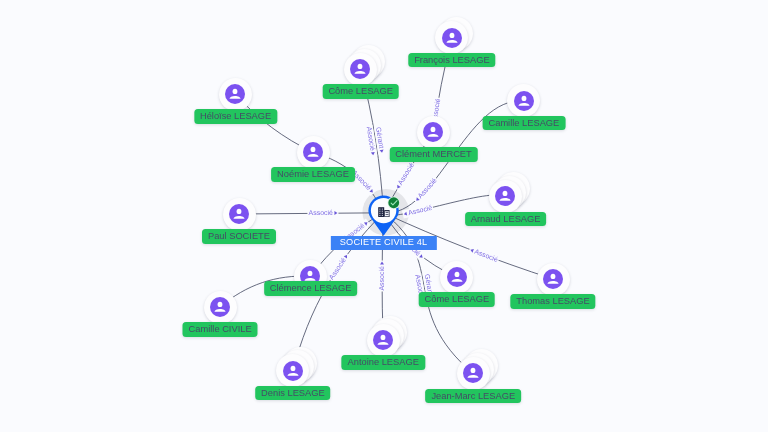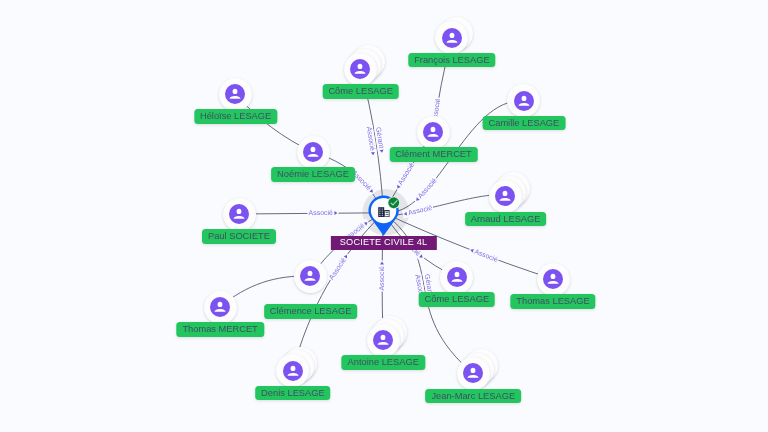--- a/index.html
+++ b/index.html
@@ -13,21 +13,21 @@
   .ncirc.s1{left:0;top:0;}
   .ninner{position:absolute;left:6.2px;top:6.4px;width:20px;height:20px;border-radius:50%;
           background:#7c52f0;display:flex;align-items:center;justify-content:center;}
   .ninner svg{display:block;}
   .nlabel{position:absolute;left:0;transform:translateX(-50%);white-space:nowrap;
           background:#22c55e;border-radius:3.5px;padding:0 6px;height:14.5px;line-height:14.5px;
           font-size:9.3px;color:#454c66;
           box-shadow:0 1px 3px rgba(40,45,70,.15);letter-spacing:0;}
   #centerwrap{position:absolute;width:0;height:0;}
   .clabel{position:absolute;left:0;transform:translateX(-50%);white-space:nowrap;
-          background:#701a75;border-radius:0;padding:0 9.5px;height:13.4px;line-height:13.4px;
+          background:#3b82f6;border-radius:0;padding:0 9.5px;height:13.4px;line-height:13.4px;
           font-size:9.2px;color:#fff;letter-spacing:.15px;font-weight:400;}
   .elabel{position:absolute;font-size:7px;color:#7e6ce4;white-space:nowrap;
           transform-origin:50% 50%;display:flex;align-items:center;gap:1.6px;
           background:#fafbfe;padding:0 1px;line-height:8px;}
   .arrowh{width:0;height:0;border-left:3.4px solid #6a57d8;border-top:2.5px solid transparent;
           border-bottom:2.5px solid transparent;flex:0 0 auto;}
   .elabel.flip{flex-direction:row-reverse;}
   .elabel.flip .arrowh{border-left:none;border-right:3.4px solid #6a57d8;}
 </style>
 </head>
@@ -251,34 +251,34 @@
         <div class="nwrap">
 
       <div class="ncirc s1"></div>
       <div class="ninner">
             <svg width="20" height="20" viewBox="0 0 200 200">
     <ellipse cx="100" cy="74" rx="24" ry="26" fill="#fff"></ellipse>
     <path d="M45 148c0-17 24.5-29 55-29s55 12 55 29z" fill="#fff"></path>
             </svg>
           </div>
     </div>
-    <div class="nlabel" style="top:28px">Clémence LESAGE</div>
+    <div class="nlabel" style="top:5px">Clémence LESAGE</div>
       </div>
       <div class="node" style="left: 220.1px; top: 307px;">
         <div class="nwrap">
 
       <div class="ncirc s1"></div>
       <div class="ninner">
             <svg width="20" height="20" viewBox="0 0 200 200">
     <ellipse cx="100" cy="74" rx="24" ry="26" fill="#fff"></ellipse>
     <path d="M45 148c0-17 24.5-29 55-29s55 12 55 29z" fill="#fff"></path>
             </svg>
           </div>
     </div>
-    <div class="nlabel" style="top:15px">Thomas MERCET</div>
+    <div class="nlabel" style="top:15px">Camille CIVILE</div>
       </div>
       <div class="node" style="left: 292.9px; top: 370.9px;">
         <div class="nwrap">
       <div class="ncirc" style="left:7.8px;top:-7.8px;"></div>
           <div class="ncirc" style="left:4.3px;top:-4.3px;"></div>
       <div class="ncirc s1"></div>
       <div class="ninner">
             <svg width="20" height="20" viewBox="0 0 200 200">
     <ellipse cx="100" cy="74" rx="24" ry="26" fill="#fff"></ellipse>
     <path d="M45 148c0-17 24.5-29 55-29s55 12 55 29z" fill="#fff"></path>

